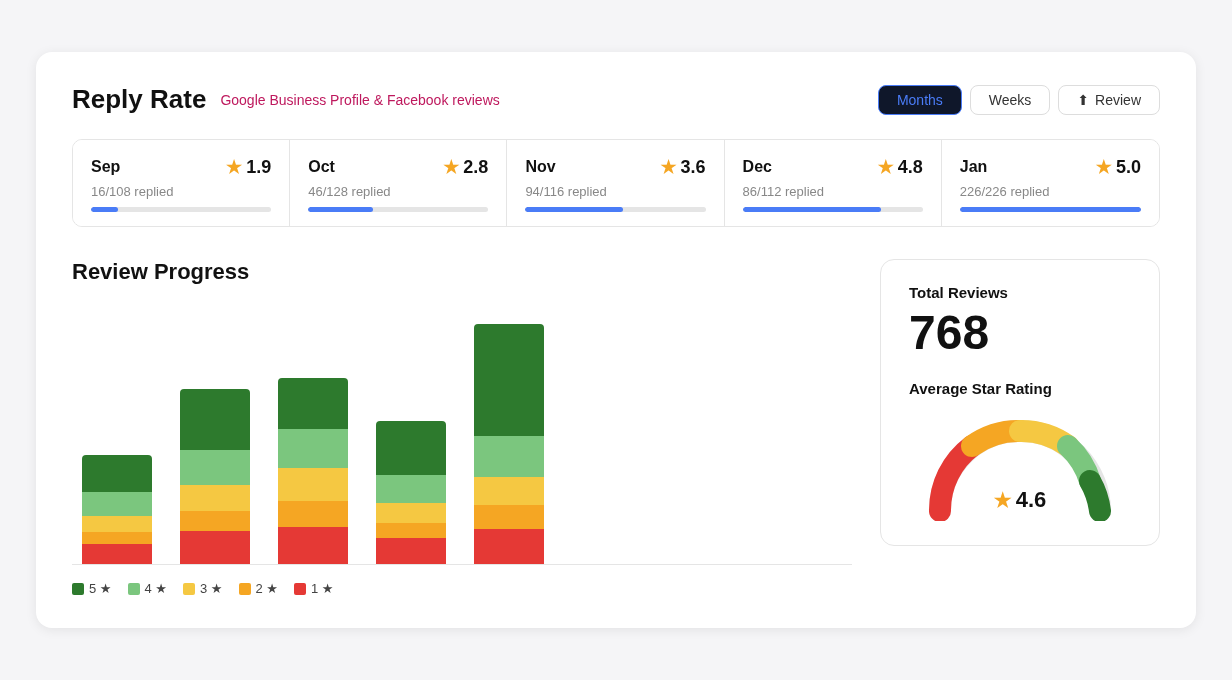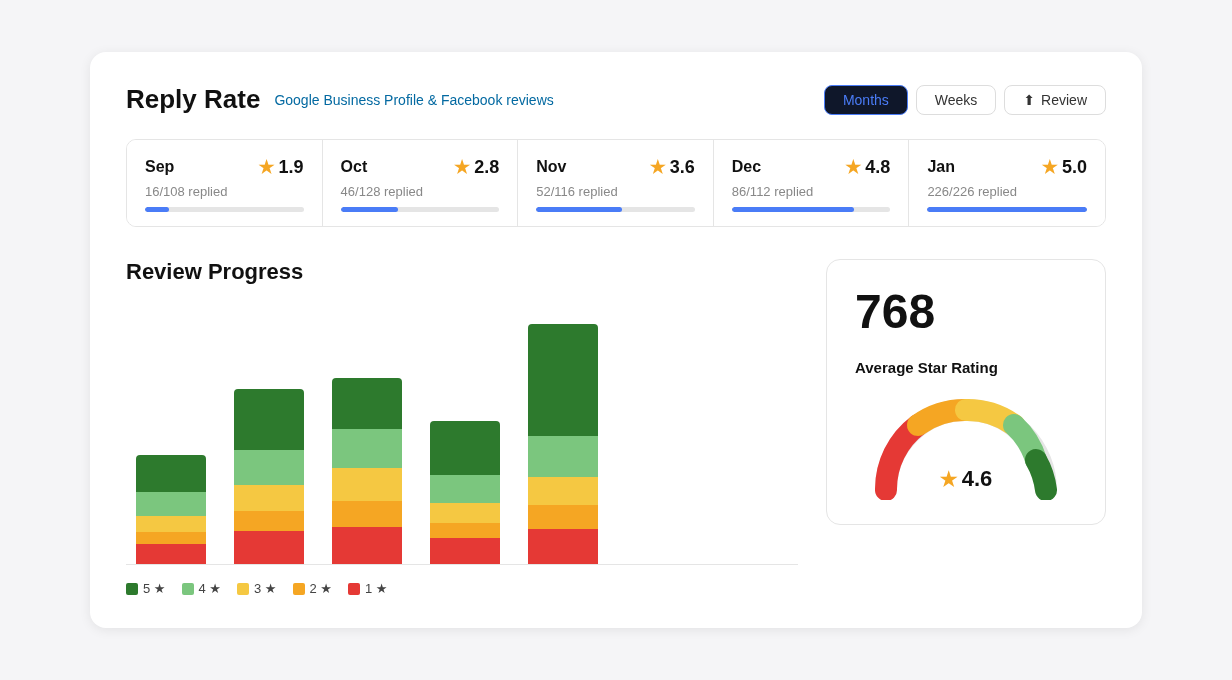--- a/index.html
+++ b/index.html
@@ -9,21 +9,21 @@
       display: flex;
       justify-content: center;
       align-items: center;
       min-height: 100vh;
       padding: 20px;
     }
     .card {
       background: #fff;
       border-radius: 16px;
       padding: 32px 36px;
-      width: 1052px;
+      width: 1160px;
       box-shadow: 0 2px 12px rgba(0,0,0,0.08);
     }
 
     
     .header {
       display: flex;
       align-items: center;
       justify-content: space-between;
       margin-bottom: 24px;
     }
@@ -32,21 +32,21 @@
       align-items: center;
       gap: 14px;
     }
     .header-title {
       font-size: 26px;
       font-weight: 800;
       color: #111;
     }
     .header-subtitle {
       font-size: 14px;
-      color: #0369a1;
+      color: #be185d;
     }
     .header-controls {
       display: flex;
       align-items: center;
       gap: 8px;
     }
     .btn-toggle {
       padding: 6px 18px;
       border-radius: 8px;
       border: 1.5px solid #ddd;
@@ -282,21 +282,21 @@
       <div class="progress-bar-fill" style="width:36%"></div>
     </div>
   </div>
       <div class="month-card">
     <div class="month-top">
       <span class="month-name">Nov</span>
       <span class="month-rating">
         <span class="star-icon">★</span>3.6
       </span>
     </div>
-    <div class="month-replied">52/116 replied</div>
+    <div class="month-replied">94/116 replied</div>
     <div class="progress-bar-bg">
       <div class="progress-bar-fill" style="width:54%"></div>
     </div>
   </div>
       <div class="month-card">
     <div class="month-top">
       <span class="month-name">Dec</span>
       <span class="month-rating">
         <span class="star-icon">★</span>4.8
       </span>
@@ -388,20 +388,21 @@
     <span>2 ★</span>
   </div>
           <div class="legend-item">
     <div class="legend-dot" style="background:#e53935"></div>
     <span>1 ★</span>
   </div>
         </div>
     </div>
 
     <div class="totals-card">
+      <div class="totals-label">Total Reviews</div>
       <div class="totals-number">768</div>
       <div class="avg-label">Average Star Rating</div>
       <div class="gauge-container">
         <svg viewBox="0 0 200 110" width="200" height="110">
 
           <path d="M 20 100 A 80 80 0 0 1 180 100" fill="none" stroke="#e5e5e5" stroke-width="22" stroke-linecap="round"></path>
 
           <path d="M 20 100 A 80 80 0 0 1 52 35" fill="none" stroke="#e53935" stroke-width="22" stroke-linecap="round"></path>
 
           <path d="M 52 35 A 80 80 0 0 1 100 20" fill="none" stroke="#f5a623" stroke-width="22" stroke-linecap="round"></path>

